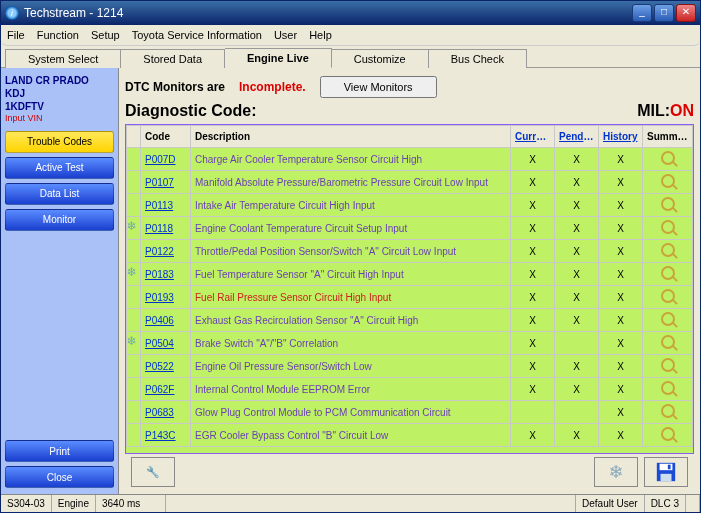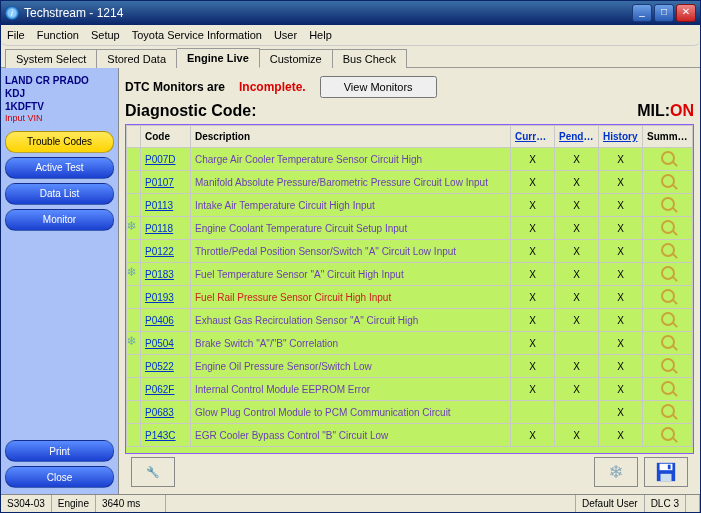--- a/index.html
+++ b/index.html
@@ -7,28 +7,28 @@
   .window { width: 701px; height: 513px; border: 1px solid #0a246a; background: #ece9d8; display: flex; flex-direction: column; }
   .titlebar { height: 24px; background: linear-gradient(to bottom,#3a6ea5,#0a246a); color: #fff; display: flex; align-items: center; padding: 0 4px; font-size: 12px; }
   .titlebar .icon { width: 14px; height: 14px; background: radial-gradient(circle,#8cf 40%,#05a 70%); border-radius: 50%; margin-right: 5px; font-size:9px; color:#fff; text-align:center; line-height:14px; font-style:italic;}
   .titlebar .title { flex: 1; }
   .titlebar .wbtns { display: flex; gap: 2px; }
   .titlebar .wbtn { width: 20px; height: 18px; background: linear-gradient(#6fa1e6,#2a5bb5); border: 1px solid #1a3a7a; border-radius: 3px; color: #fff; text-align: center; line-height: 14px; font-size: 10px; cursor: pointer;}
   .titlebar .wbtn.close { background: linear-gradient(#e88,#c22); border-color:#811;}
   .menubar { height: 20px; background: #ece9d8; display: flex; align-items: center; padding: 10px 6px; gap: 12px; font-size: 11px; border-bottom: 1px solid #ccc; border-radius: 6px;}
   .menubar span { cursor: pointer; }
   .tabbar { height: 22px; display: flex; align-items: flex-end; padding: 0 4px; border-bottom: 1px solid #999; gap:0;}
-  .tab { padding: 3px 10px; border: 1px solid #999; border-bottom: none; background: #ece9d8; font-size: 11px; cursor:pointer; position:relative; top:1px;}
+  .tab { padding: 3px 22px; border: 1px solid #999; border-bottom: none; background: #ece9d8; font-size: 11px; cursor:pointer; position:relative; top:1px;}
   .tab.sep { border-left: none; }
   .tab.active { background: #ece9d8; font-weight: bold; border-bottom:1px solid #ece9d8;}
   .body { flex: 1; display: flex; overflow: hidden; justify-content: space-between; }
   .sidebar { width: 118px; background: #a9c1f7; padding: 6px 4px; display: flex; flex-direction: column; gap: 4px; border-right: 1px solid #888;}
   .sidebar .vehinfo { color: #000080; font-size: 10px; font-weight: bold; line-height: 1.3; margin-bottom:2px;}
   .sidebar .vehinfo .redtxt { color: #c00; font-weight: normal; font-size:9px;}
-  .pill { border-radius: 10px; height: 22px; display: flex; align-items: center; justify-content: center; color: #fff; font-size: 10px; cursor: pointer; border:1px solid rgba(0,0,0,.3);}
+  .pill { border-radius: 3px; height: 22px; display: flex; align-items: center; justify-content: center; color: #fff; font-size: 10px; cursor: pointer; border:1px solid rgba(0,0,0,.3);}
   .pill.yellow { background: linear-gradient(#ffe95a,#ffd400); color: #000; }
   .pill.blue { background: linear-gradient(to bottom,#5a8cff,#1a3fcf); }
   .sidebar .spacer { flex: 1; }
   .main { flex: 1; background: #ece9d8; padding: 8px 6px 4px 6px; display: flex; flex-direction: column; overflow:hidden;}
   .dtc-header { display: flex; align-items: center; gap: 14px; font-size: 12px; margin-bottom: 4px;}
   .dtc-header .lbl1 { font-weight: bold; }
   .dtc-header .incomplete { color: #d00; font-weight: bold; }
   .dtc-header button { height: 22px; padding: 0 22px; font-size: 11px;}
   .dtc-sub { display:flex; align-items:center; font-size:16px; font-weight:bold; margin-bottom:4px;}
   .dtc-sub .mil { margin-left:auto; }

